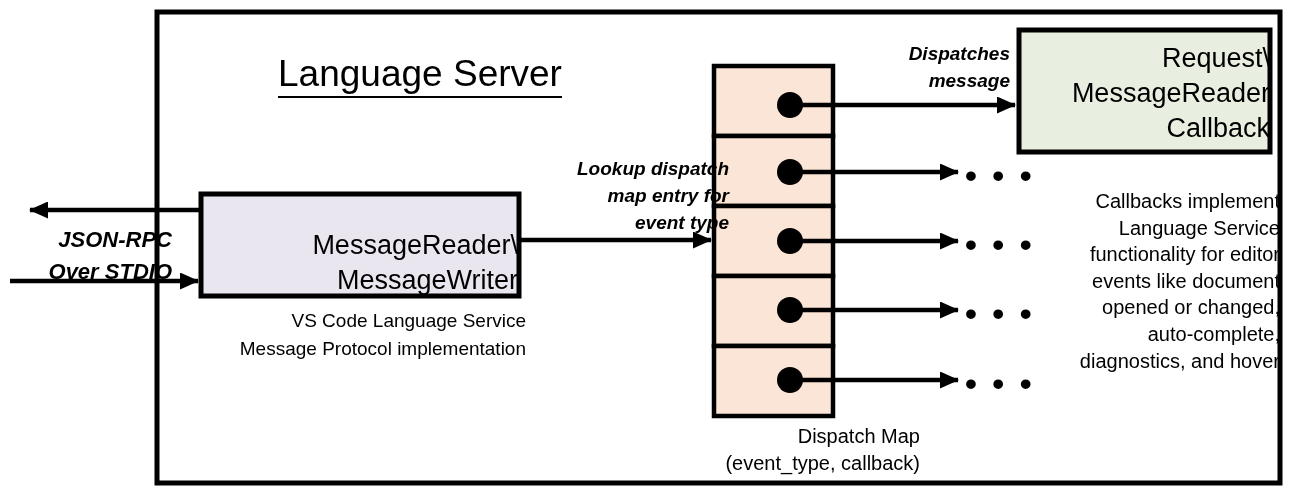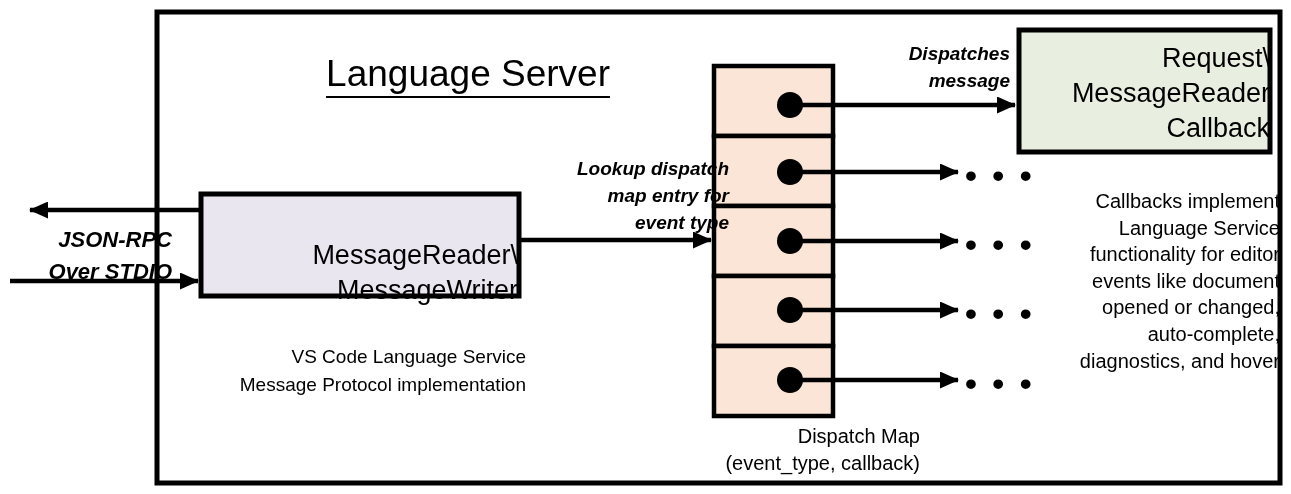--- a/index.html
+++ b/index.html
@@ -31,53 +31,52 @@
     text-align: right;
     line-height: 1.18;
     white-space: pre-line;
   }
   
   #server-title {
     left: 230px;
     top: 52px;
     width: 380px;
     font-size: 37px;
-    text-align: right;
+    text-align: center;
     letter-spacing: 0px;
   }
   #server-title span {
     border-bottom: 2px solid #000;
     padding-bottom: 2px;
   }
   
   #stdio-label {
     left: 22px;
     top: 224px;
     width: 150px;
     font-size: 22px;
     font-style: italic;
     font-weight: bold;
     text-align: right;
     line-height: 1.45;
   }
   
   #reader-box-text {
     left: 202px;
-    top: 238px;
+    top: 228px;
     width: 316px;
     font-size: 27px;
     line-height: 1.3;
   }
   #reader-caption {
     left: 196px;
     top: 307px;
     width: 330px;
     font-size: 19px;
     line-height: 1.45;
-    margin-top: 36px;
   }
   
   #lookup-label {
     left: 529px;
     top: 156px;
     width: 200px;
     font-size: 19px;
     font-style: italic;
     font-weight: bold;
     line-height: 1.42;

